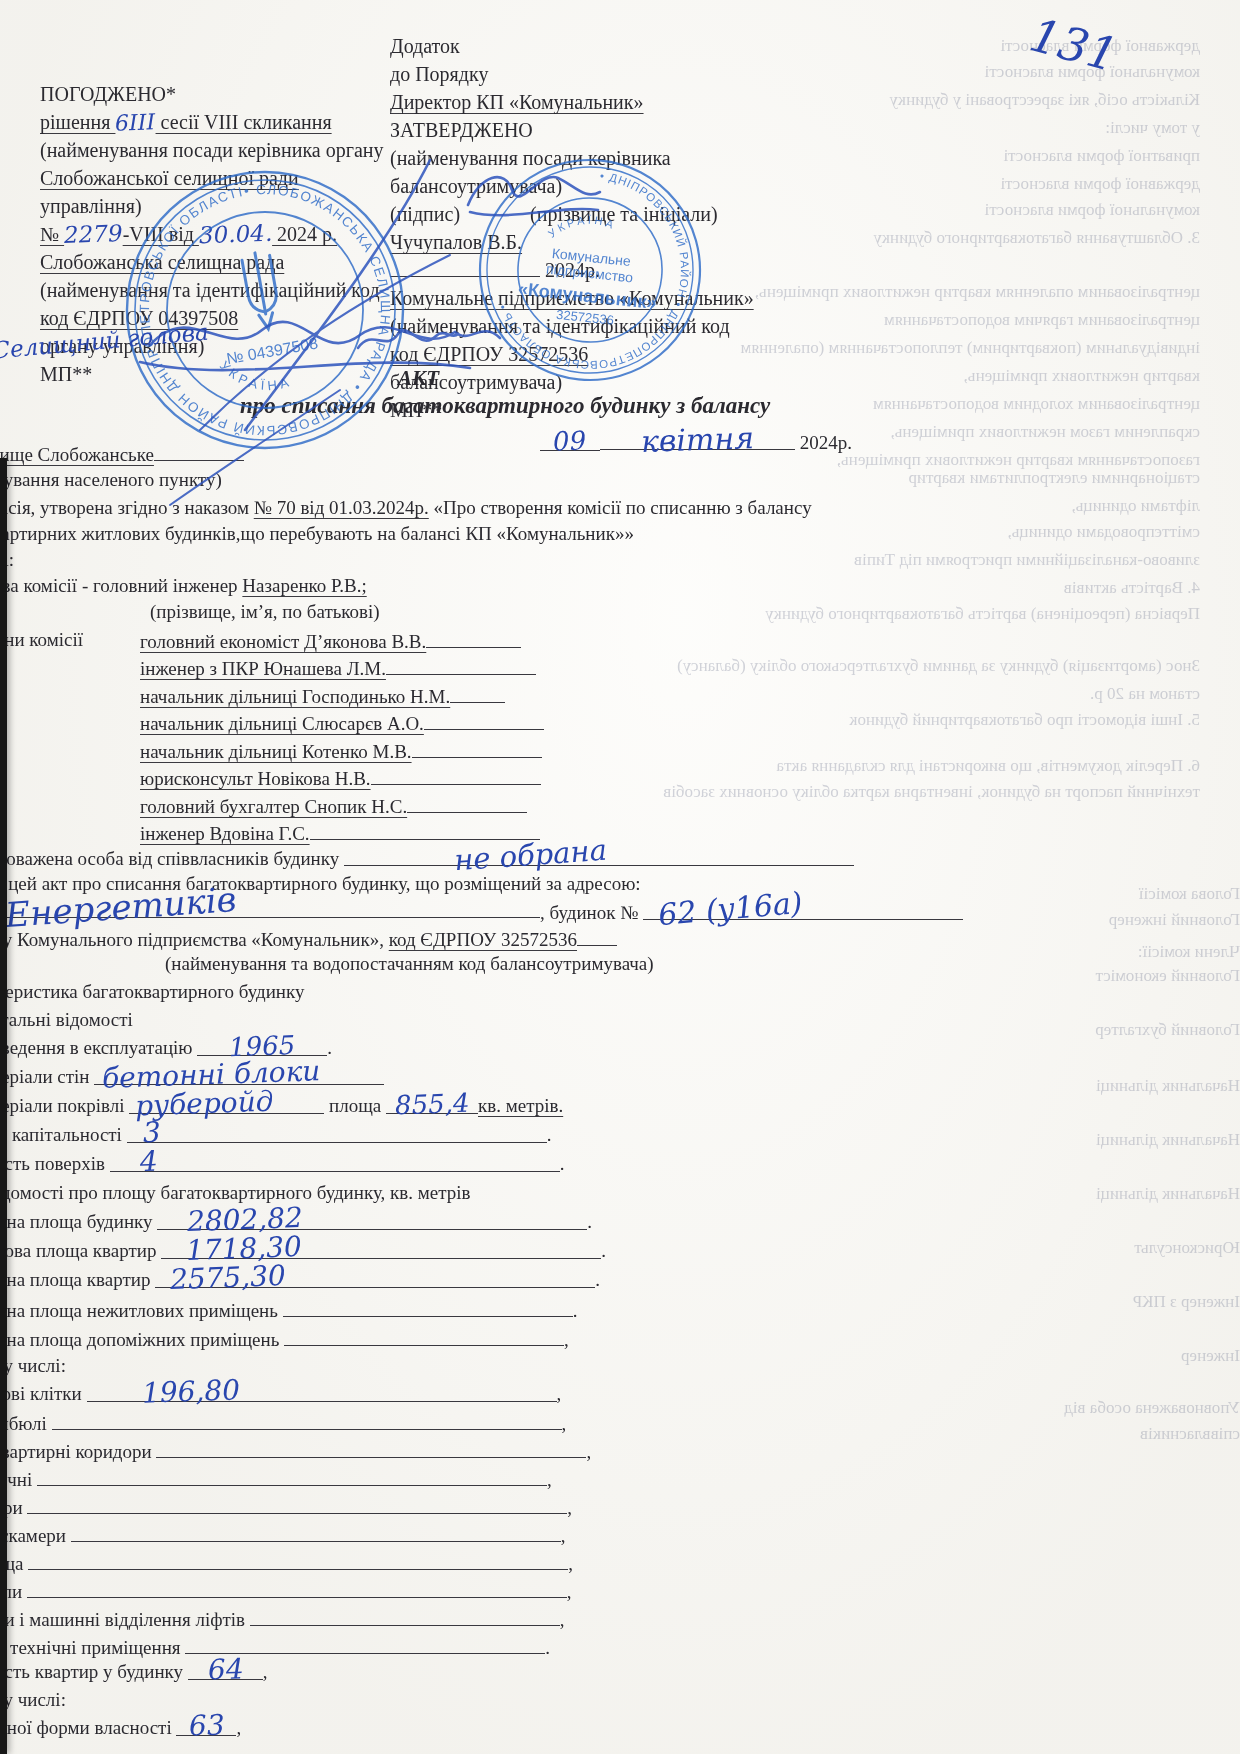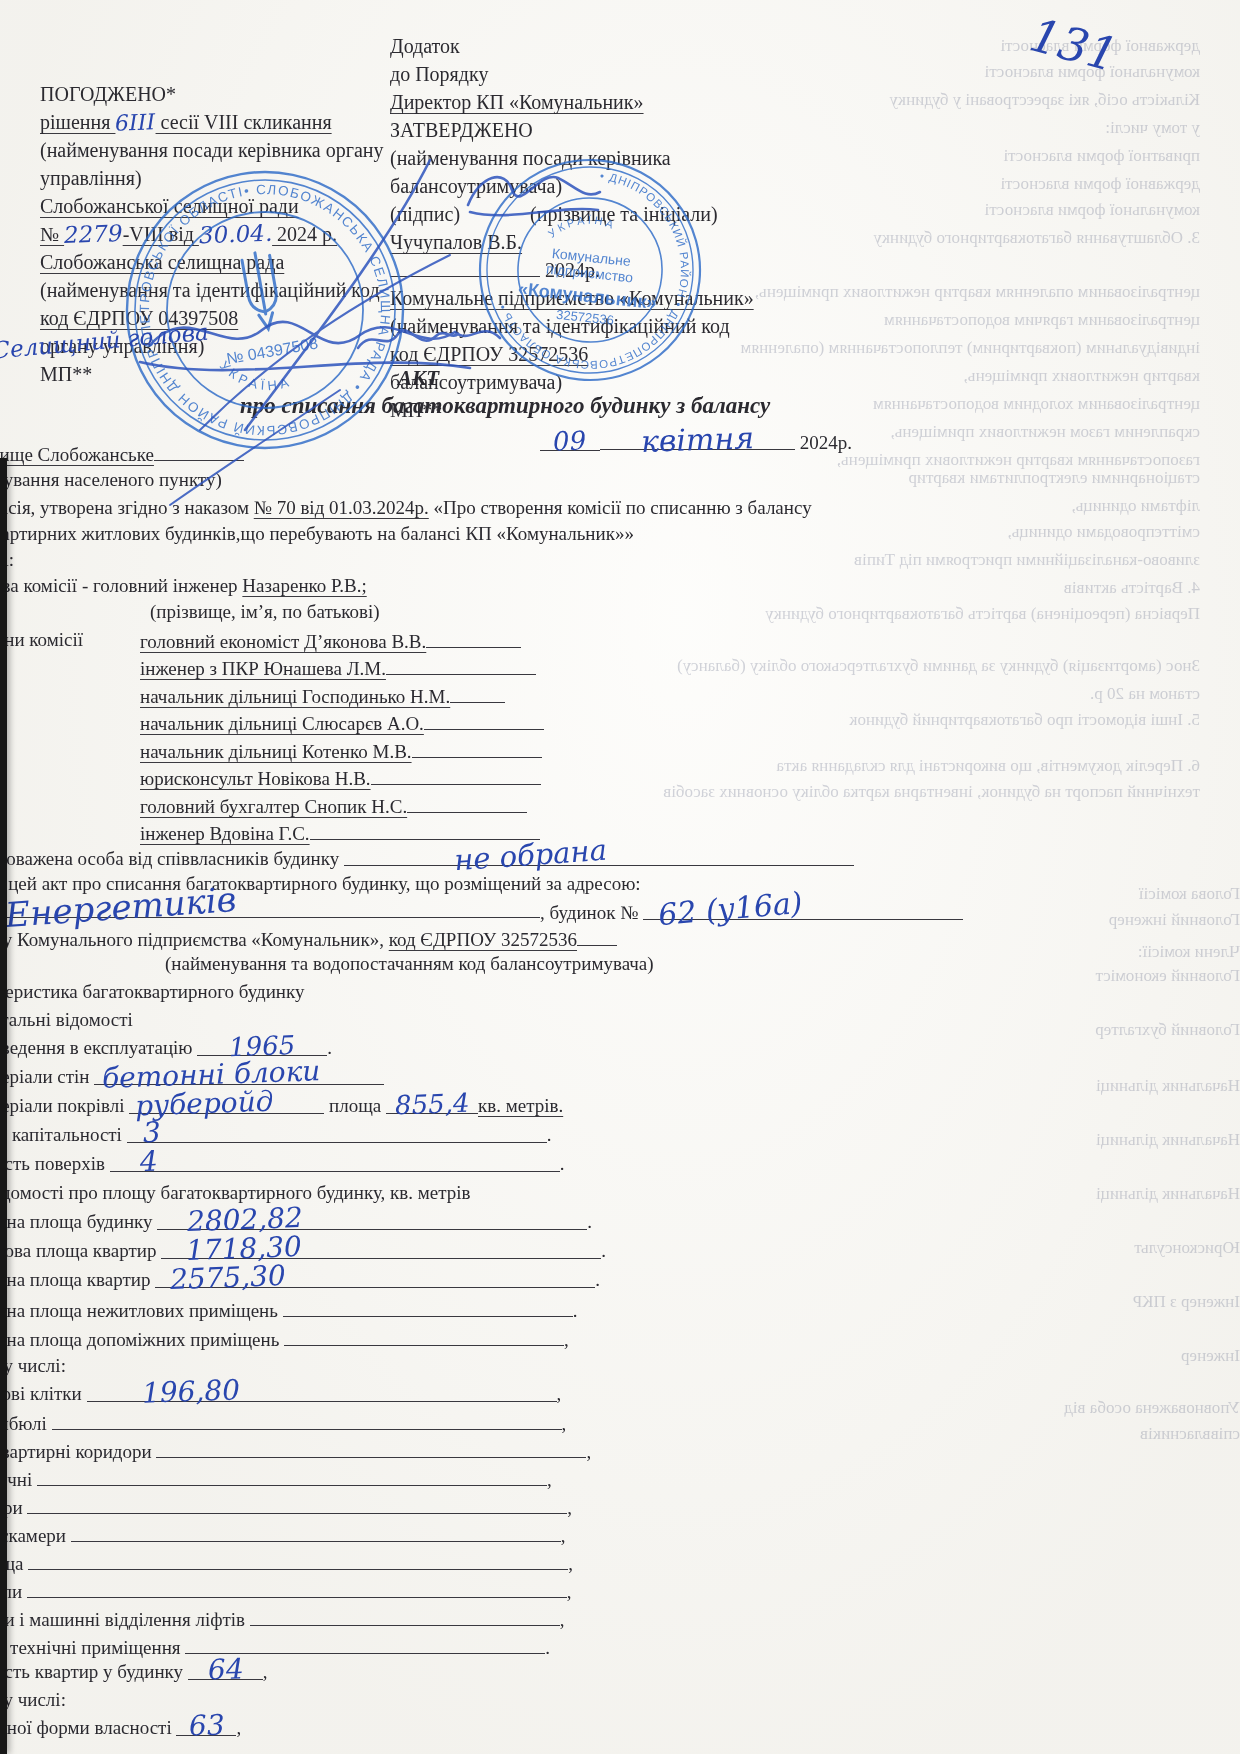--- a/index.html
+++ b/index.html
@@ -68,22 +68,22 @@
   <div class="bleed" style="top:1346px;left:640px">Інженер</div>
   <div class="bleed" style="top:1398px;left:640px">Уповноважена особа від</div>
   <div class="bleed" style="top:1424px;left:640px">співвласників</div>
 
   <div class="scan-edge"></div>
 
   <div class="col" style="left:40px;top:80px;width:480px">
     <div class="r">ПОГОДЖЕНО*</div>
     <div class="r"><span class="u"><span>рішення </span><span class="hwb" style="font-size:22px">6ІІІ</span><span> сесії VIII скликання</span></span></div>
     <div class="r">(найменування посади керівника органу</div>
+    <div class="r u">Слобожанської селищної ради</div>
     <div class="r">управління)</div>
-    <div class="r u">Слобожанської селищної ради</div>
     <div class="r"><span class="u"><span>№ </span><span class="hwb" style="font-size:23px">2279</span><span>-VIII  від </span><span class="hwb" style="font-size:23px">30.04.</span><span> 2024 р.</span></span></div>
     <div class="r u">Слобожанська селищна рада</div>
     <div class="r">(найменування та ідентифікаційний код</div>
     <div class="r u">код ЄДРПОУ 04397508</div>
     <div class="r">органу управління)</div>
     <div class="r">МП**</div>
   </div>
 
   <div class="col" style="left:390px;top:32px;width:545px">
     <div class="r">Додаток</div>

